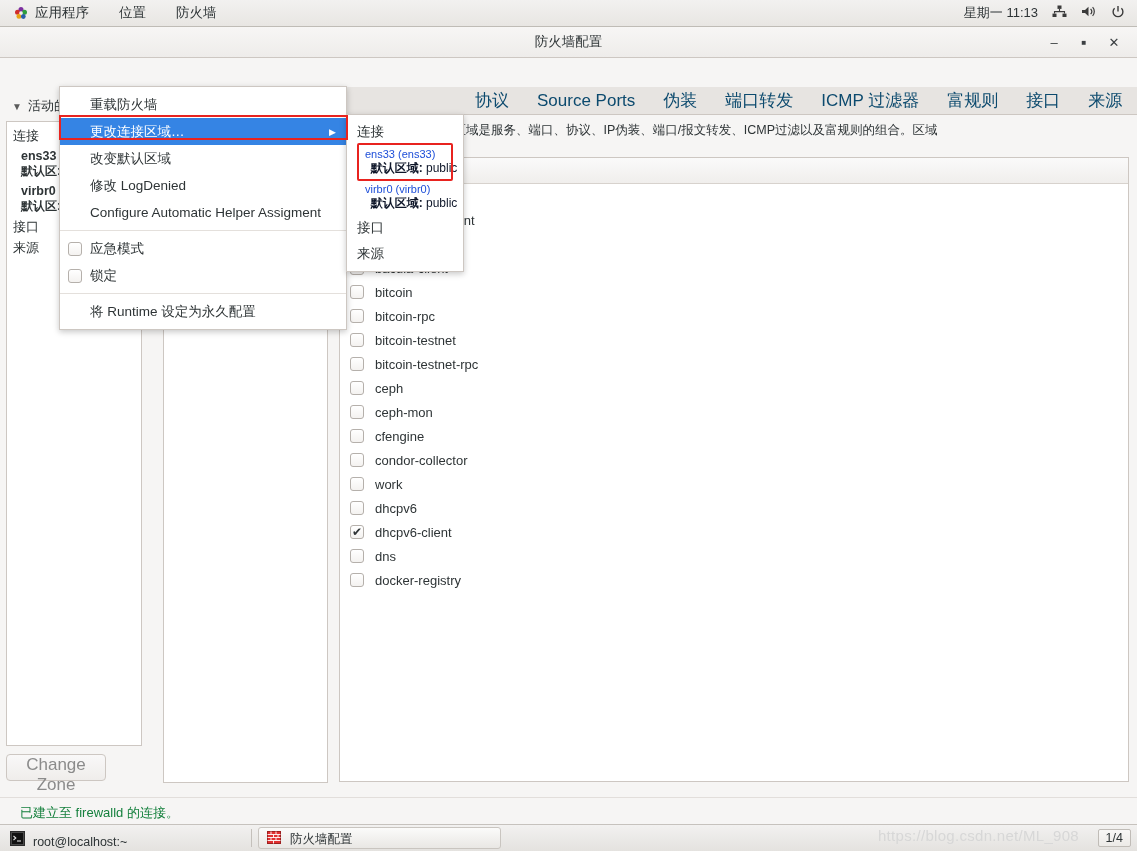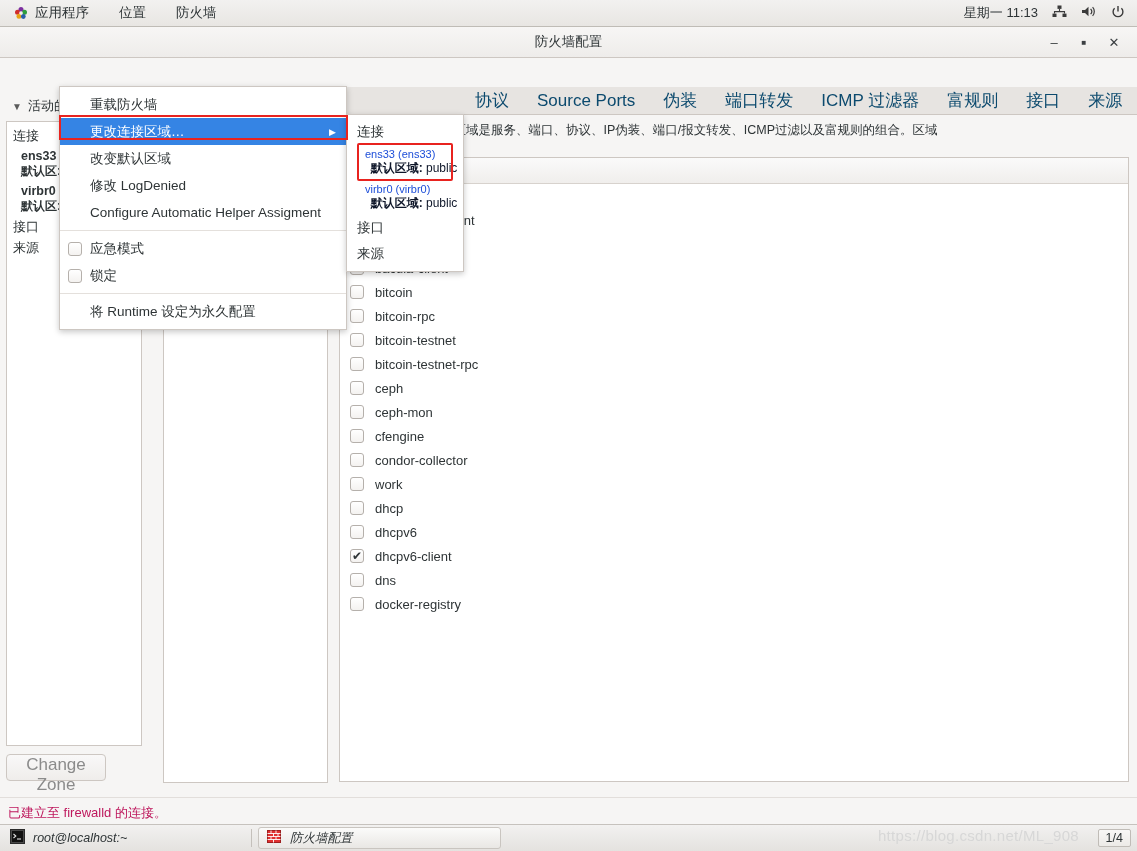--- a/index.html
+++ b/index.html
@@ -147,35 +147,34 @@
   .svc-scroll {
     position: absolute; right: 1px; top: 27px; width: 8px; height: 560px;
   }
 
   
   .statusbar {
     position: absolute; left: 0; top: 770px; width: 1137px; height: 54px;
     background: #f6f5f4; border-top: 1px solid #e2dedb;
     padding: 6px 8px 0 8px;
   }
-  .status-line1 { font-size: 13px; color: #be185d; padding-bottom: 7px; }
+  .status-line1 { font-size: 13px; color: #15803d; padding-bottom: 7px; margin-left: 12px; }
   .status-line2 { font-size: 12.5px; color: #2e3436; }
   .status-line2 b { font-weight: bold; }
 
   
   .taskbar {
     position: absolute; left: 0; top: 824px; width: 1137px; height: 27px;
     background: linear-gradient(to bottom,#f2f1f0,#e4e2df);
     border-top: 1px solid #c6c2bd; display: flex; align-items: center;
   }
   .task-btn {
     height: 22px; margin: 0 2px; padding: 0 8px; display: flex;
-    align-items: center; gap: 8px; font-size: 12.5px; color: #2e3436;
+    align-items: flex-end; gap: 8px; font-size: 12.5px; color: #2e3436;
     width: 243px;
-    font-style: italic;
   }
   .task-btn.raised {
     background: linear-gradient(to bottom,#fbfbfa,#e9e7e4);
     border: 1px solid #c9c5c0; border-radius: 3px;
   }
   .task-sep { width: 1px; height: 18px; background: #c4c0bb; margin: 0 4px; }
   .ws-indicator {
     margin-left: auto; margin-right: 6px; padding: 1px 7px;
     border: 1px solid #c0bcb7; border-radius: 2px; font-size: 12.5px;
     background: linear-gradient(to bottom,#f8f7f6,#eceae7); color: #2e3436;
@@ -388,24 +387,20 @@
               <div class="svc-row">
                 <span class="cb"></span>
                 <span class="svc-label">condor-collector</span>
               </div>
               <div class="svc-row">
                 <span class="cb"></span>
                 <span class="svc-label">work</span>
               </div>
               <div class="svc-row">
                 <span class="cb"></span>
-                <span class="svc-label">dhcp</span>
-              </div>
-              <div class="svc-row">
-                <span class="cb"></span>
                 <span class="svc-label">dhcpv6</span>
               </div>
               <div class="svc-row">
                 <span class="cb">✔</span>
                 <span class="svc-label">dhcpv6-client</span>
               </div>
               <div class="svc-row">
                 <span class="cb"></span>
                 <span class="svc-label">dns</span>
               </div>

